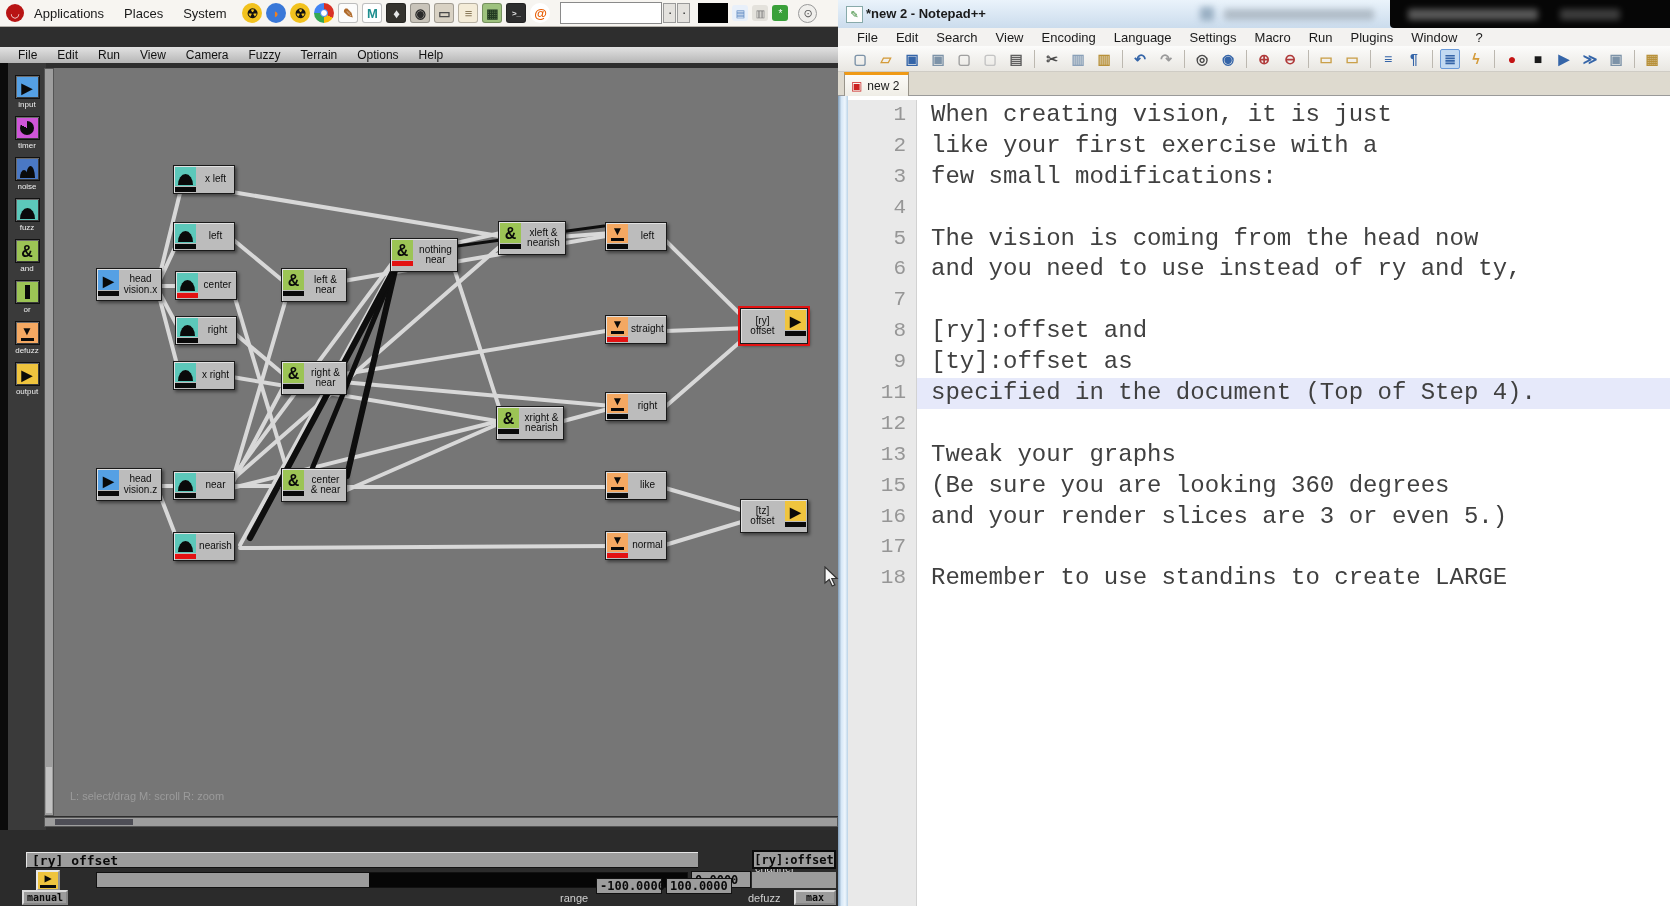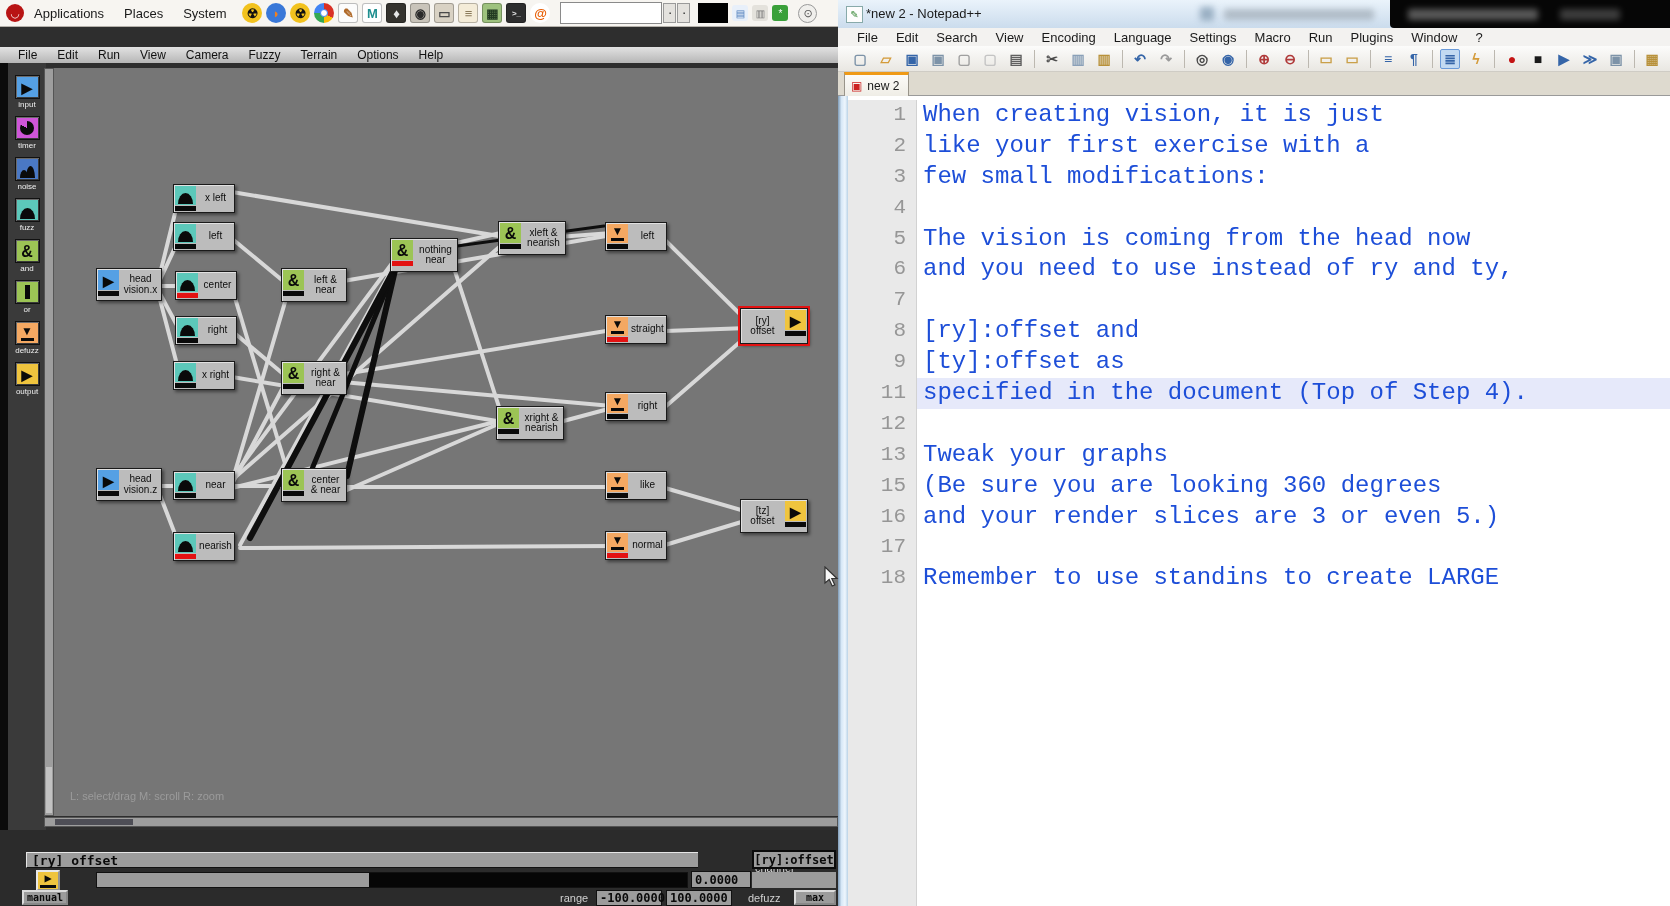--- a/index.html
+++ b/index.html
@@ -90,36 +90,36 @@
   #out-chip .g{font-size:12px;line-height:11px;color:#0a0a0a;font-weight:bold;}
   #out-chip .b{width:16px;height:3px;background:#0a0a0a;margin-top:1px;}
   #slider{position:absolute;left:96px;top:42px;width:592px;height:16px;background:#9c9c9c;border:1px solid #111;box-sizing:border-box;}
   #slider .fill{position:absolute;right:0;top:0;height:100%;width:318px;background:#060606;}
   #slider-value{position:absolute;left:691px;top:41px;width:60px;height:17px;background:#9c9c9c;border:1px solid #111;
                 font-size:12px;font-weight:bold;color:#0a0a0a;line-height:16px;padding-left:3px;box-sizing:border-box;}
   #empty-box{position:absolute;left:752px;top:42px;width:84px;height:16px;background:#9c9c9c;}
   #manual-btn{position:absolute;left:22px;top:60px;width:46px;height:15px;background:#9c9c9c;border:2px outset #dcdcdc;
               font-size:10px;font-weight:bold;color:#0a0a0a;display:flex;align-items:center;justify-content:center;box-sizing:border-box;}
   #range-label{position:absolute;left:560px;top:62px;font-size:11px;color:#d0d0d0;font-family:"Liberation Sans",sans-serif;}
-  #range-min,#range-max{position:absolute;top:60px;height:16px;background:#9c9c9c;border:1px solid #111;font-size:12px;
+  #range-min,#range-max{position:absolute;top:48px;height:16px;background:#9c9c9c;border:1px solid #111;font-size:12px;
        font-weight:bold;color:#0a0a0a;line-height:15px;padding-left:3px;box-sizing:border-box;}
   #range-min{left:596px;width:66px;}
   #range-max{left:666px;width:66px;}
   #defuzz-label{position:absolute;left:748px;top:62px;font-size:11px;color:#d0d0d0;font-family:"Liberation Sans",sans-serif;}
   #max-btn{position:absolute;left:794px;top:60px;width:42px;height:15px;background:#9c9c9c;border:2px outset #dcdcdc;
            font-size:10px;font-weight:bold;color:#0a0a0a;display:flex;align-items:center;justify-content:center;box-sizing:border-box;}
   
   #notepad{position:absolute;left:838px;top:0;width:832px;height:906px;background:#fff;}
   #np-border{position:absolute;left:0;top:0;width:10px;height:906px;
              background:linear-gradient(90deg,#7f9cb8,#d7e8f7 35%,#eef6fd 70%,#b9d2e6);}
   #np-titlebar{position:absolute;left:0;top:0;width:832px;height:28px;
                background:linear-gradient(#eaf3fb,#cbdced);border-bottom:1px solid #a8bccd;}
   #np-title-icon{position:absolute;left:8px;top:6px;width:15px;height:15px;background:#fdfdfd;border:1px solid #8aa;
                  font-size:10px;color:#3a8a3a;display:flex;align-items:center;justify-content:center;}
-  #np-title{position:absolute;left:28px;top:6px;font-size:13px;color:#1a1a1a;}
+  #np-title{position:absolute;left:28px;top:6px;font-size:13px;color:#1a1a1a;font-weight:bold;}
   .blur-smudge{position:absolute;filter:blur(3px);border-radius:2px;}
   #np-black{position:absolute;left:552px;top:0;width:280px;height:28px;background:#060606;border-radius:0 0 0 4px;}
   #np-menubar{position:absolute;left:0;top:28px;width:832px;height:18px;background:#f3f2f0;display:flex;align-items:center;padding-left:10px;box-sizing:border-box;}
   .npmenu{font-size:13px;color:#1a1a1a;padding:0 9px;}
   #np-toolbar{position:absolute;left:0;top:46px;width:832px;height:26px;
               background:linear-gradient(#fcfcfb,#e9e7e2);border-bottom:1px solid #cfccc5;
               display:flex;align-items:center;padding-left:12px;box-sizing:border-box;}
   .tico{width:20px;height:20px;margin-right:6px;display:flex;align-items:center;justify-content:center;
         font-size:14px;font-weight:bold;border-radius:2px;flex:none;}
   .tico.pressed{background:#c2daf2;border:1px solid #6a9ad8;box-sizing:border-box;}
@@ -128,21 +128,21 @@
   #np-tab{position:absolute;left:6px;top:0;height:24px;background:linear-gradient(#fcfbf8,#efede6);
           border:1px solid #98948a;border-bottom:none;border-top:3px solid #ef9a16;box-sizing:border-box;
           display:flex;align-items:center;padding:0 9px 0 6px;}
   #np-tab .fico{color:#cc2222;font-size:12px;margin-right:5px;}
   #np-tab .tlabel{font-size:12px;color:#1a1a1a;}
   #np-editor{position:absolute;left:10px;top:96px;width:822px;height:810px;background:#fff;display:flex;flex-direction:column;padding-top:4px;box-sizing:border-box;}
   .erow{display:flex;height:30.9px;flex:none;}
   .erow.fill{flex:1;height:auto;}
   .erow .num{width:58px;padding-right:10px;text-align:right;background:#e9e9e9;border-right:1px solid #d2d2d2;
              color:#969696;font:21px/30.9px "Liberation Mono",monospace;flex:none;}
-  .erow .txt{flex:1;padding-left:6px;font:24px/30.9px "Liberation Mono",monospace;color:#1d4ed8;white-space:pre;}
+  .erow .txt{flex:1;padding-left:14px;font:24px/30.9px "Liberation Mono",monospace;color:#404040;white-space:pre;}
   .erow.cur .txt{background:#e6e9fa;}
   
   #cursor{position:absolute;left:824px;top:566px;z-index:50;}
 </style>
 </head>
 <body>
 
 <div id="root">
 
   <div id="linux">
@@ -346,21 +346,21 @@
                 <span class="cell t-input">
                   <span class="g" style="font-size: 14px; margin-bottom: 2px;">▶</span>
                 </span>
                 <span class="bar"></span>
               </span>
               <div class="lbl">
                 <span>head</span>
                 <span>vision.z</span>
               </div>
             </div>
-            <div class="node" style="left: 119px; top: 116px; width: 62px; height: 29px;">
+            <div class="node" style="left: 119px; top: 97px; width: 62px; height: 29px;">
               <span class="icwrap">
                 <span class="cell t-fuzz">
                   <span class="glyph-bell"></span>
                 </span>
                 <span class="bar"></span>
               </span>
               <div class="lbl">
                 <span>x left</span>
               </div>
             </div>

